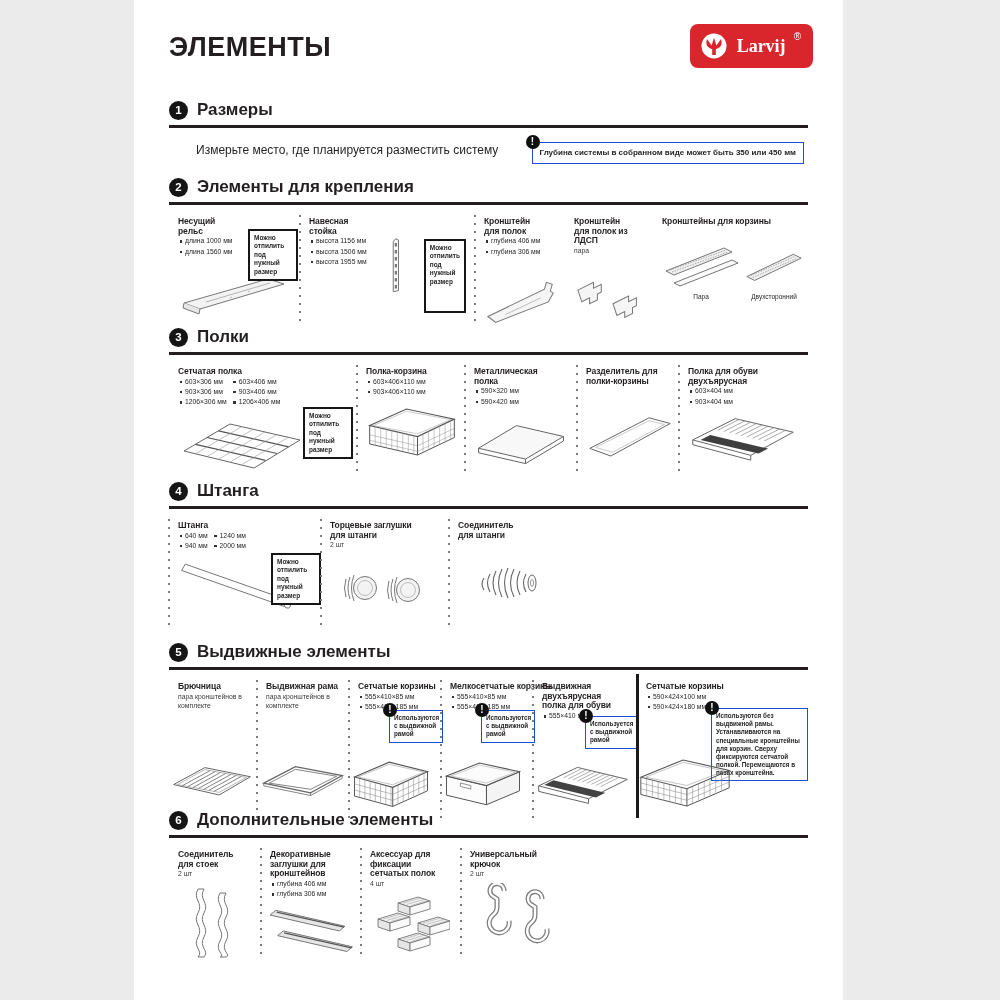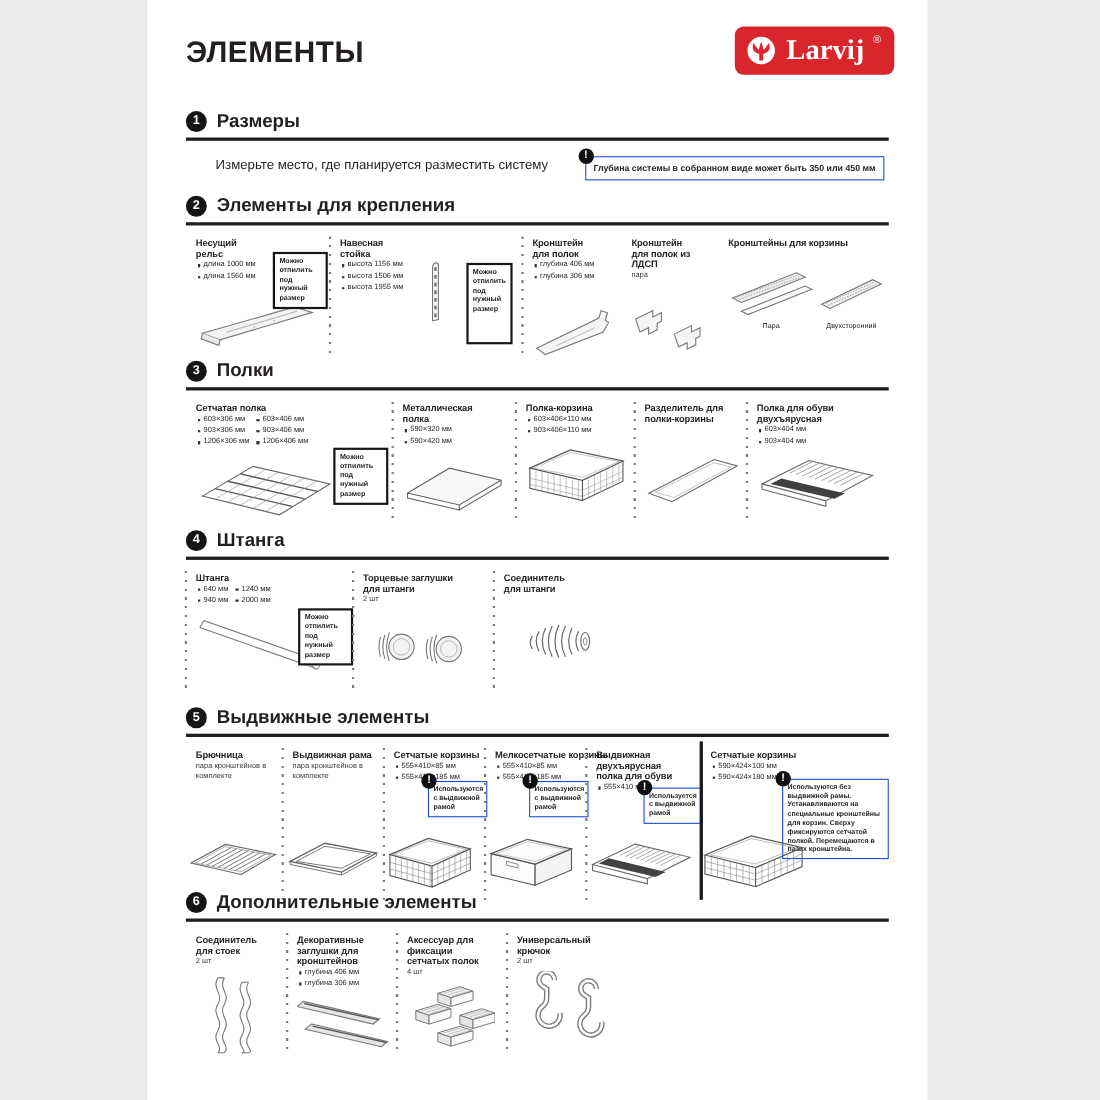--- a/index.html
+++ b/index.html
@@ -4,21 +4,21 @@
 <style>
   *{box-sizing:border-box;margin:0;padding:0}
   html,body{width:1000px;height:1000px}
   body{background:#ebebeb;font-family:"Liberation Sans",sans-serif;color:#231f20}
   .canvas{position:relative;width:1000px;height:1000px;background:#ebebeb;overflow:hidden}
   .page{position:absolute;left:134px;top:0;width:709px;height:1000px;background:#fff}
 
   .hdr{position:absolute;left:35px;right:30px;top:24px;display:flex;justify-content:space-between;align-items:flex-start}
   .h1{font-size:27px;font-weight:bold;letter-spacing:.5px;margin-top:8px}
   .logo{background:#d9262c;border-radius:8px;height:44px;padding:0 12px 0 9px;display:flex;align-items:center;gap:8px}
-  .logo-name{color:#fff;font-family:"Liberation Serif",serif;font-weight:bold;font-size:26px;line-height:1}
+  .logo-name{color:#fff;font-family:"Liberation Serif",serif;font-weight:bold;font-size:18px;line-height:1}
   .logo-reg{color:#fff;font-size:10px;align-self:flex-start;margin-top:7px}
 
   .sec{position:absolute;left:35px;width:639px}
   .shead{display:flex;align-items:center;gap:9px}
   .numdot{width:19px;height:19px;background:#151515;color:#fff;border-radius:50%;font-size:11.5px;font-weight:bold;display:flex;align-items:center;justify-content:center;flex:none}
   .stitle{font-size:17px;font-weight:bold}
   .rule{height:3px;background:#231f20;margin-top:5px}
 
   .cols{display:flex;align-items:stretch;margin-top:10px}
   .col{position:relative;padding:2px 9px 0;overflow:visible}
@@ -182,40 +182,40 @@
           </div>
         </div>
         <svg width="128" height="62" viewBox="0 0 128 62" style="margin-top:4px">
           <path d="M6 40 L52 13 L122 29 L76 57 Z" fill="#fff" stroke="#666"></path>
           <path d="M17.5 33.3 L87.5 49.3 M29 26.5 L99 42.5 M40.5 19.8 L110.5 35.8" stroke="#555" stroke-width="1.2" fill="none"></path>
           <path d="M63.7 15.7 L17.7 42.7 M75.3 18.3 L29.3 45.3 M87 21 L41 48 M98.7 23.7 L52.7 50.7 M110.3 26.3 L64.3 53.3" stroke="#999" stroke-width=".6" fill="none"></path>
         </svg>
         <div class="canbox" style="position:absolute;right:4px;top:42px">Можно отпилить под нужный размер</div>
       </div>
 
-      <div class="col sep" style="width:112px">
-        <div class="it" style="width:70px">Металлическая полка</div>
-        <div class="b">590×320 мм</div>
-        <div class="b">590×420 мм</div>
-        <svg width="94" height="52" viewBox="0 0 104 56" style="margin-top:8px">
-          <path d="M5 36 L47 11 L99 23 L57 48 Z" fill="#f8f8f8" stroke="#666"></path>
-          <path d="M57 48 L57 53 L5 41 L5 36 M99 23 L99 28 L57 53" fill="none" stroke="#666"></path>
-        </svg>
-      </div>
-
       <div class="col sep" style="width:108px">
         <div class="it nowrap">Полка-корзина</div>
         <div class="b">603×406×110 мм</div>
         <div class="b">903×406×110 мм</div>
         <svg width="92" height="62" viewBox="0 0 100 66" style="margin-top:4px">
           <path d="M4 26 L44 8 L96 19 L56 38 Z" fill="none" stroke="#555" stroke-width="1.1"></path>
           <path d="M8 26 L44 10.5 L92 19.5 L56 35 Z" fill="none" stroke="#999" stroke-width=".5"></path>
           <path d="M4 26 L4 46 L56 58 L56 38 M96 19 L96 39 L56 58" fill="none" stroke="#555"></path>
           <path d="M10 27.4 v20 M16 28.8 v20 M22 30.2 v20 M28 31.5 v20 M34 32.9 v20 M40 34.3 v20 M46 35.7 v20 M52 37.1 v20 M62 35.2 v20 M68 32.3 v20 M74 29.5 v20 M80 26.6 v20 M86 23.8 v20 M92 20.9 v20" stroke="#999" stroke-width=".55" fill="none"></path>
           <path d="M4 36 L56 48 L96 29 M4 42 L56 54 L96 35" stroke="#999" stroke-width=".55" fill="none"></path>
+        </svg>
+      </div>
+
+      <div class="col sep" style="width:112px">
+        <div class="it" style="width:70px">Металлическая полка</div>
+        <div class="b">590×320 мм</div>
+        <div class="b">590×420 мм</div>
+        <svg width="94" height="52" viewBox="0 0 104 56" style="margin-top:8px">
+          <path d="M5 36 L47 11 L99 23 L57 48 Z" fill="#f8f8f8" stroke="#666"></path>
+          <path d="M57 48 L57 53 L5 41 L5 36 M99 23 L99 28 L57 53" fill="none" stroke="#666"></path>
         </svg>
       </div>
 
       <div class="col sep" style="width:102px">
         <div class="it" style="width:82px">Разделитель для полки-корзины</div>
         <svg width="88" height="54" viewBox="0 0 92 56" style="margin-top:22px">
           <path d="M4 42 L66 10 L88 16 L26 50 Z" fill="#fdfdfd" stroke="#666"></path>
           <path d="M10 41 L66 13 L82 17 L28 46 Z" fill="none" stroke="#999" stroke-width=".5"></path>
         </svg>
       </div>

